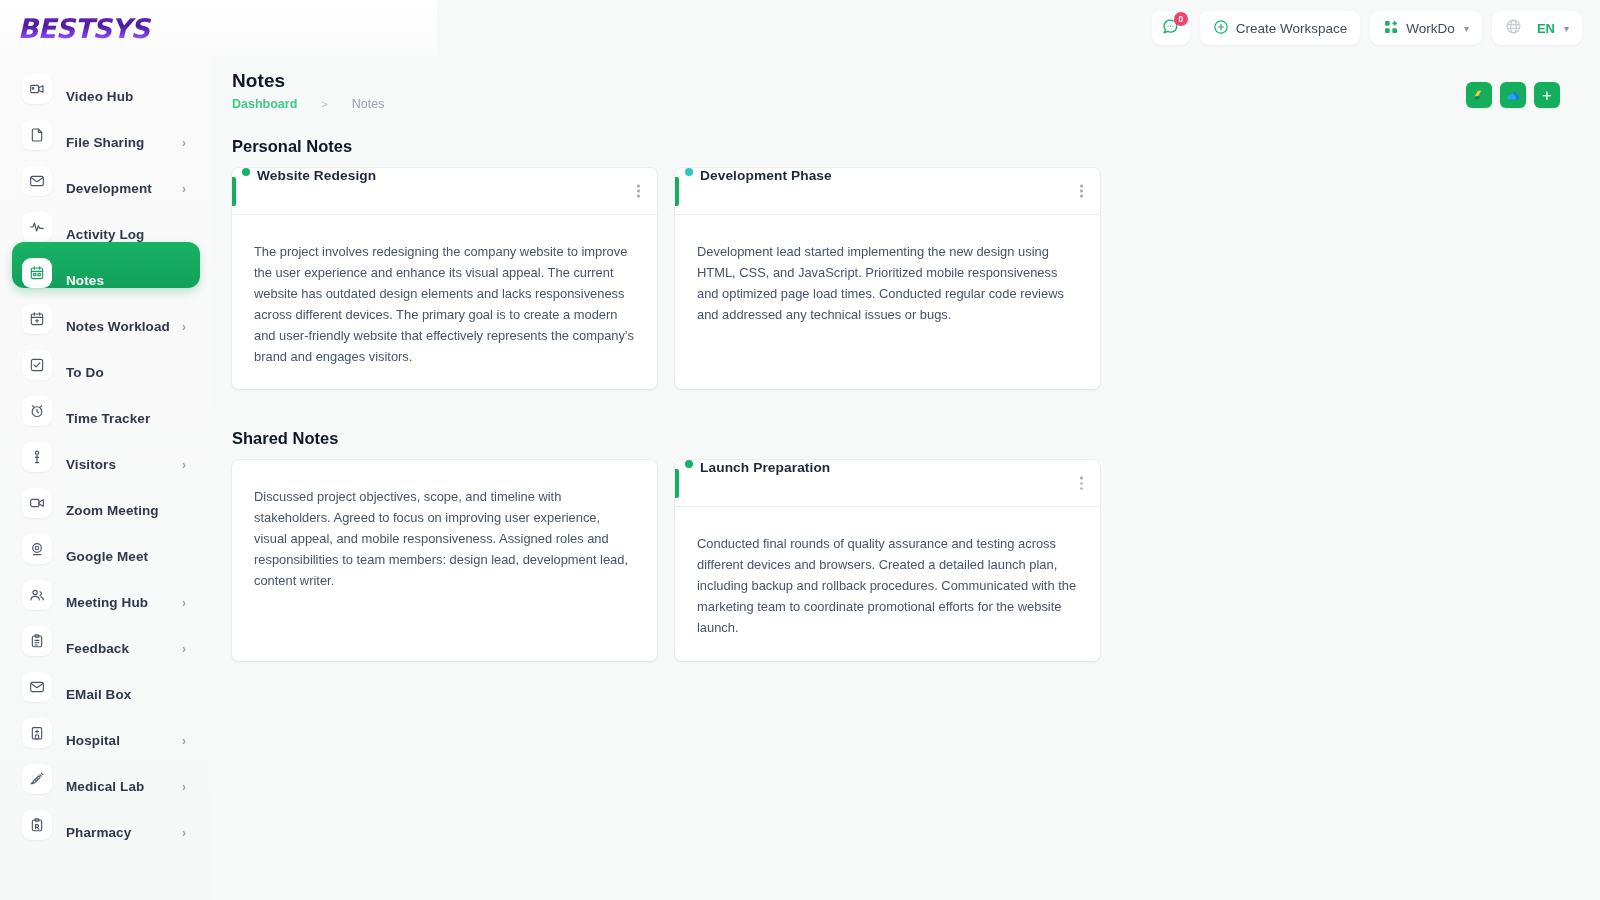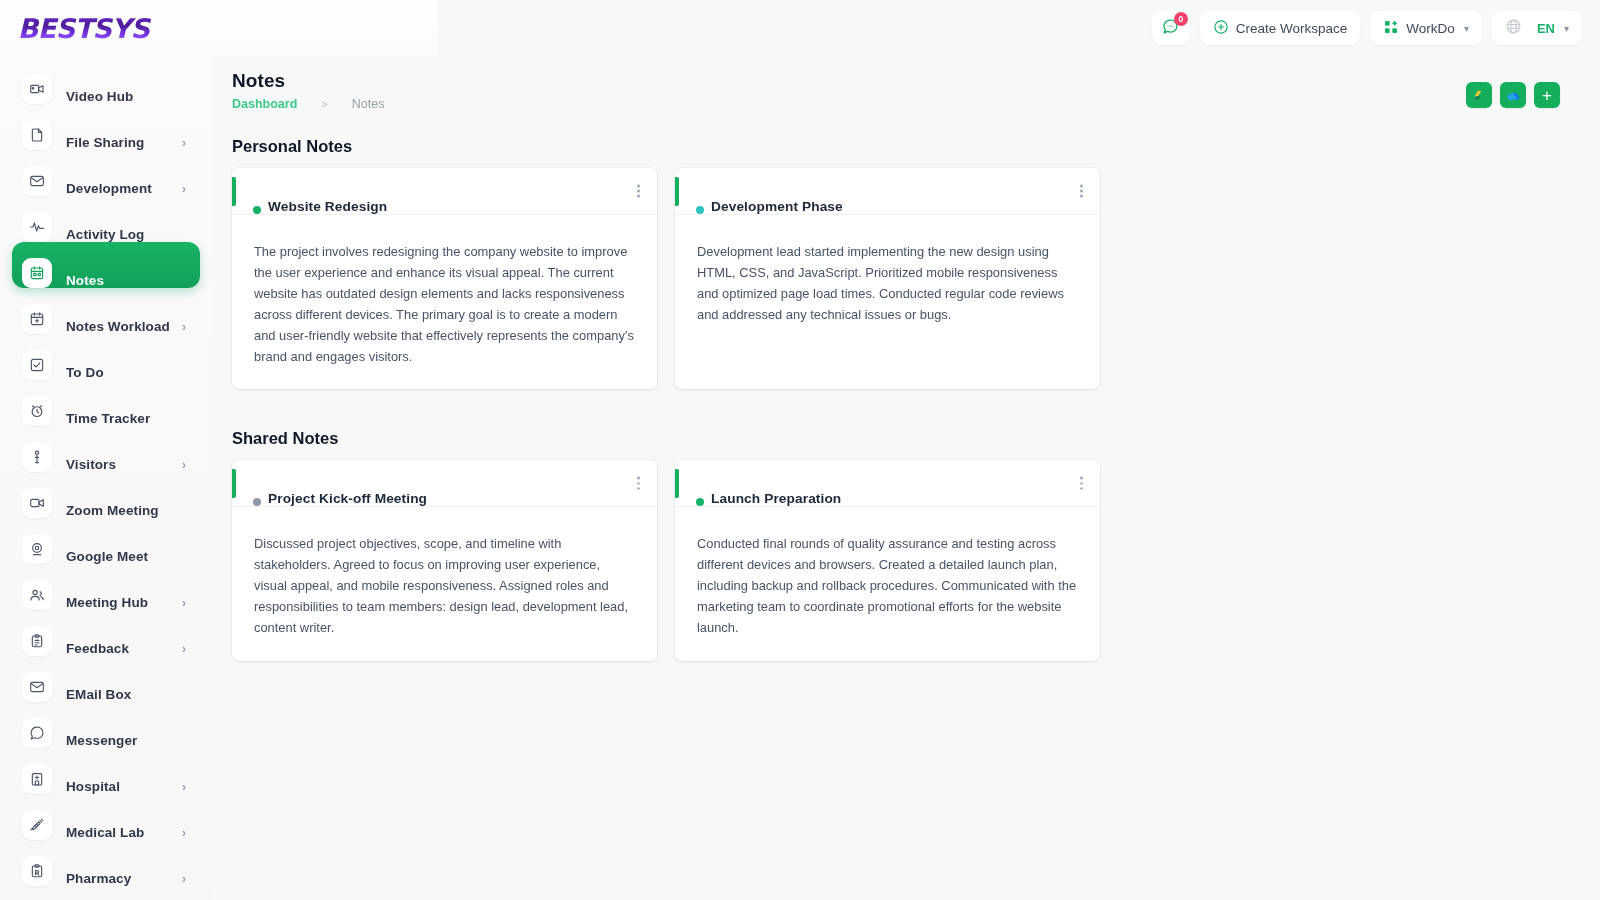--- a/index.html
+++ b/index.html
@@ -110,22 +110,22 @@
   }
   .section-title.second { margin-top: 40px; }
 
   .grid { display: flex; gap: 18px; }
   .card {
     width: 425px; background: #fff; border-radius: 7px;
     box-shadow: 0 1px 3px rgba(16,24,40,.07), 0 0 0 1px rgba(16,24,40,.03);
     overflow: hidden;
   }
   .card-head {
-    height: 47px; display: flex; align-items: flex-end;
-    border-bottom: 1px solid #eef0f2; position: relative; padding-left: 21px;
+    height: 47px; display: flex; align-items: flex-start;
+    border-bottom: 1px solid #eef0f2; position: relative; padding-left: 10px;
   }
   .card-bar {
     position: absolute; left: 0; top: 9px; width: 4px; height: 29px;
     background: #14ae5c; border-radius: 0 2px 2px 0;
   }
   .dot { width: 8px; height: 8px; border-radius: 50%; flex: 0 0 8px; }
   .card-title {
     margin-left: 7px; font-size: 13.7px; font-weight: 700; color: #1d2939;
     letter-spacing: .1px;
   }
@@ -339,28 +339,20 @@
       <span class="nav-arrow">›</span>
     </div>
     <div class="nav-item">
       <span class="nav-ico">
         <svg viewBox="0 0 24 24">
           <rect x="2.5" y="5" width="19" height="14" rx="2.5"></rect>
           <path d="m3.5 7 8.5 6 8.5-6"></path>
         </svg>
       </span>
       <span class="nav-label">EMail Box</span>
-    </div>
-    <div class="nav-item">
-      <span class="nav-ico">
-        <svg viewBox="0 0 24 24">
-          <path d="M21 11.6a8.3 8.3 0 0 1-8.9 8.3 8.4 8.4 0 0 1-3.7-.9L3.2 21l2-4.1A8.3 8.3 0 0 1 12.1 3.3 8.3 8.3 0 0 1 21 11.6z"></path>
-        </svg>
-      </span>
-      <span class="nav-label">Messenger</span>
     </div>
     <div class="nav-item">
       <span class="nav-ico">
         <svg viewBox="0 0 24 24">
           <rect x="5" y="4" width="14" height="17" rx="2"></rect>
           <path d="M12 7.5v4.5M9.8 9.8h4.4"></path>
           <rect x="9.5" y="15" width="5" height="6" rx="1"></rect>
         </svg>
       </span>
       <span class="nav-label">Hospital</span>
@@ -455,30 +447,20 @@
               <i></i>
               <i></i>
             </span>
           </div>
           <div class="card-body">Development lead started implementing the new design using HTML, CSS, and JavaScript. Prioritized mobile responsiveness and optimized page load times. Conducted regular code reviews and addressed any technical issues or bugs.</div>
         </div>
       </div>
       <div class="section-title second">Shared Notes</div>
       <div class="grid">
         <div class="card shared">
-          <div class="card-head">
-            <span class="card-bar" style="background:#14ae5c"></span>
-            <span class="dot" style="background:#8d97a5"></span>
-            <span class="card-title">Project Kick-off Meeting</span>
-            <span class="kebab">
-              <i></i>
-              <i></i>
-              <i></i>
-            </span>
-          </div>
           <div class="card-body">Discussed project objectives, scope, and timeline with stakeholders. Agreed to focus on improving user experience, visual appeal, and mobile responsiveness. Assigned roles and responsibilities to team members: design lead, development lead, content writer.</div>
         </div>
         <div class="card shared">
           <div class="card-head">
             <span class="card-bar" style="background:#14ae5c"></span>
             <span class="dot" style="background:#17b26a"></span>
             <span class="card-title">Launch Preparation</span>
             <span class="kebab">
               <i></i>
               <i></i>

